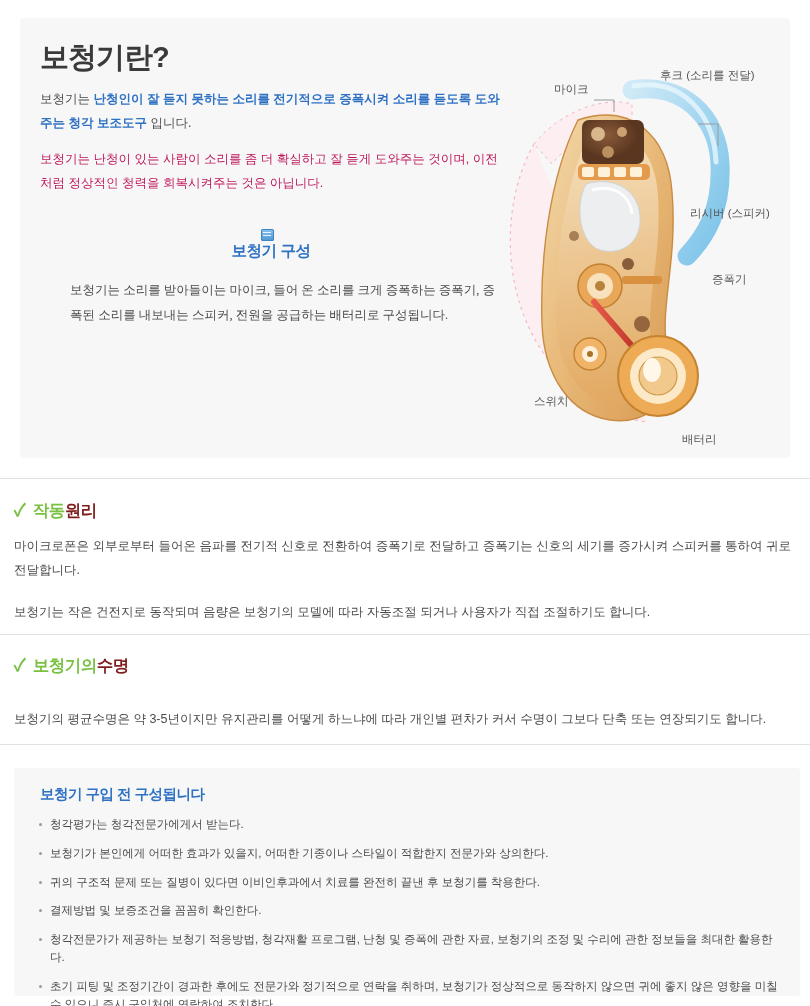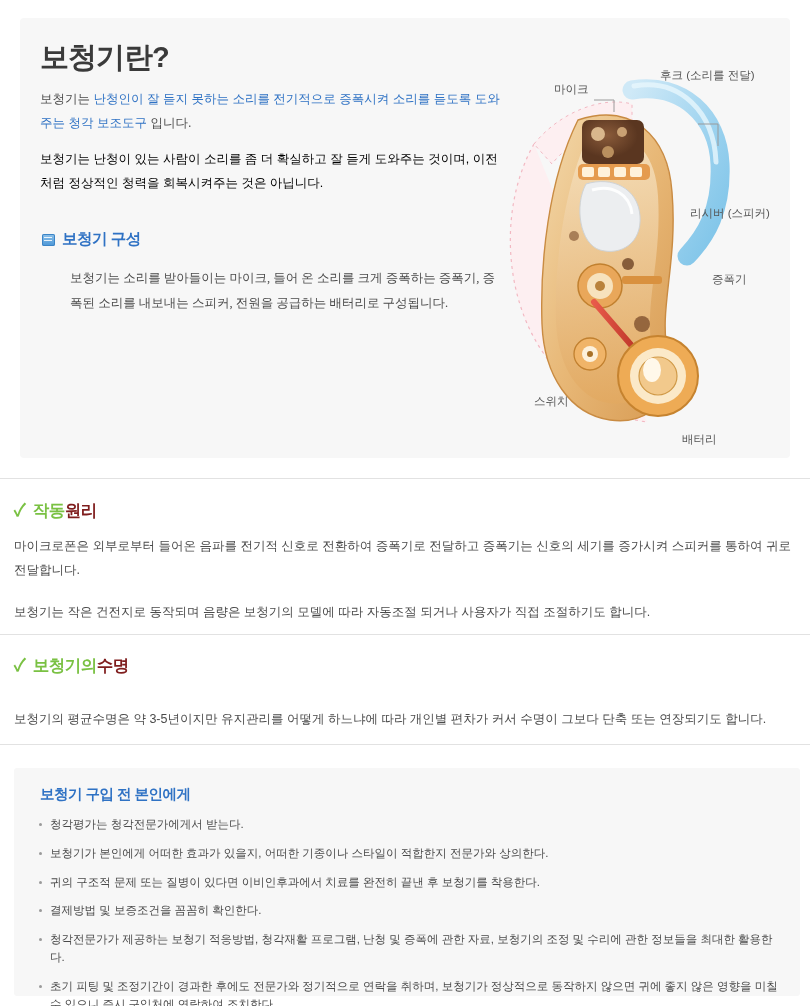--- a/index.html
+++ b/index.html
@@ -31,34 +31,35 @@
     color: #3a3a3a;
     letter-spacing: -1px;
     margin: 18px 0 14px 0;
     line-height: 1.1;
   }
   .hero-para {
     font-size: 12.5px;
     line-height: 1.9;
     color: #4a4a4a;
   }
-  .hero-para .accent { color: #2f72c4; }
+  .hero-para .accent { color: #2f72c4; font-weight: bold; }
   .hero-para2 {
     font-size: 12.5px;
     line-height: 1.9;
-    color: #000000;
+    color: #be185d;
     margin-top: 2px;
   }
 
   
   .sub-head {
     display: flex;
     align-items: center;
     margin-top: 34px;
     margin-left: 2px;
+    flex-direction: column;
   }
   .sub-head .sq-icon {
     width: 13px; height: 12px;
     background: linear-gradient(#8fc2ea, #4b96d6);
     border-radius: 2px;
     position: relative;
     margin-right: 7px;
     box-shadow: inset 0 0 0 1px #3b84c6;
   }
   .sub-head .sq-icon::after {
@@ -325,21 +326,21 @@
   <div class="sec2">
     <div class="check-head">
       <span class="check-mark">✓</span>
       <span class="check-strong">보청기의</span>
       <span class="check-rest">수명</span>
     </div>
     <p class="sec-body" style="margin-top:30px;">보청기의 평균수명은 약 3-5년이지만 유지관리를 어떻게 하느냐에 따라 개인별 편차가 커서 수명이 그보다 단축 또는 연장되기도 합니다.</p>
   </div>
 
   <div class="bottom-panel">
-    <div class="bp-title">보청기 구입 전 본인에게</div>
+    <div class="bp-title">보청기 구입 전 구성됩니다</div>
     <ul class="bp-list">
       <li>청각평가는 청각전문가에게서 받는다.</li>
       <li>보청기가 본인에게 어떠한 효과가 있을지, 어떠한 기종이나 스타일이 적합한지 전문가와 상의한다.</li>
       <li>귀의 구조적 문제 또는 질병이 있다면 이비인후과에서 치료를 완전히 끝낸 후 보청기를 착용한다.</li>
       <li>결제방법 및 보증조건을 꼼꼼히 확인한다.</li>
       <li>청각전문가가 제공하는 보청기 적응방법, 청각재활 프로그램, 난청 및 증폭에 관한 자료, 보청기의 조정 및 수리에 관한 정보들을 최대한 활용한다.</li>
       <li>초기 피팅 및 조정기간이 경과한 후에도 전문가와 정기적으로 연락을 취하며, 보청기가 정상적으로 동작하지 않으면 귀에 좋지 않은 영향을 미칠 수 있으니 즉시 구입처에 연락하여 조치한다.</li>
     </ul>
   </div>
 

